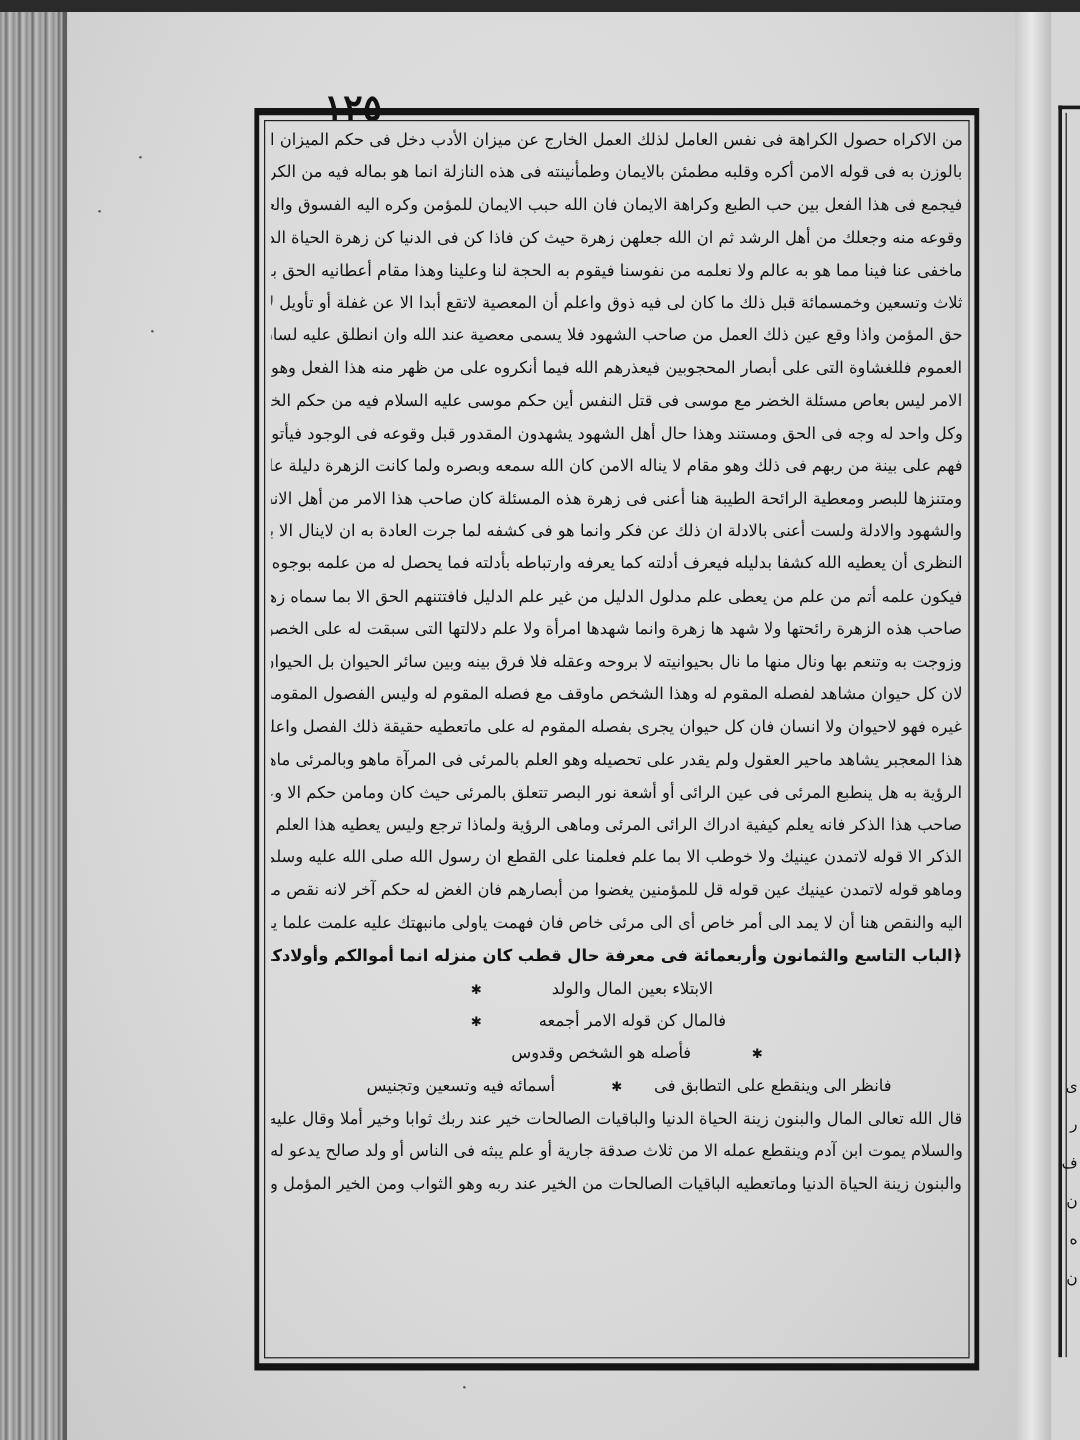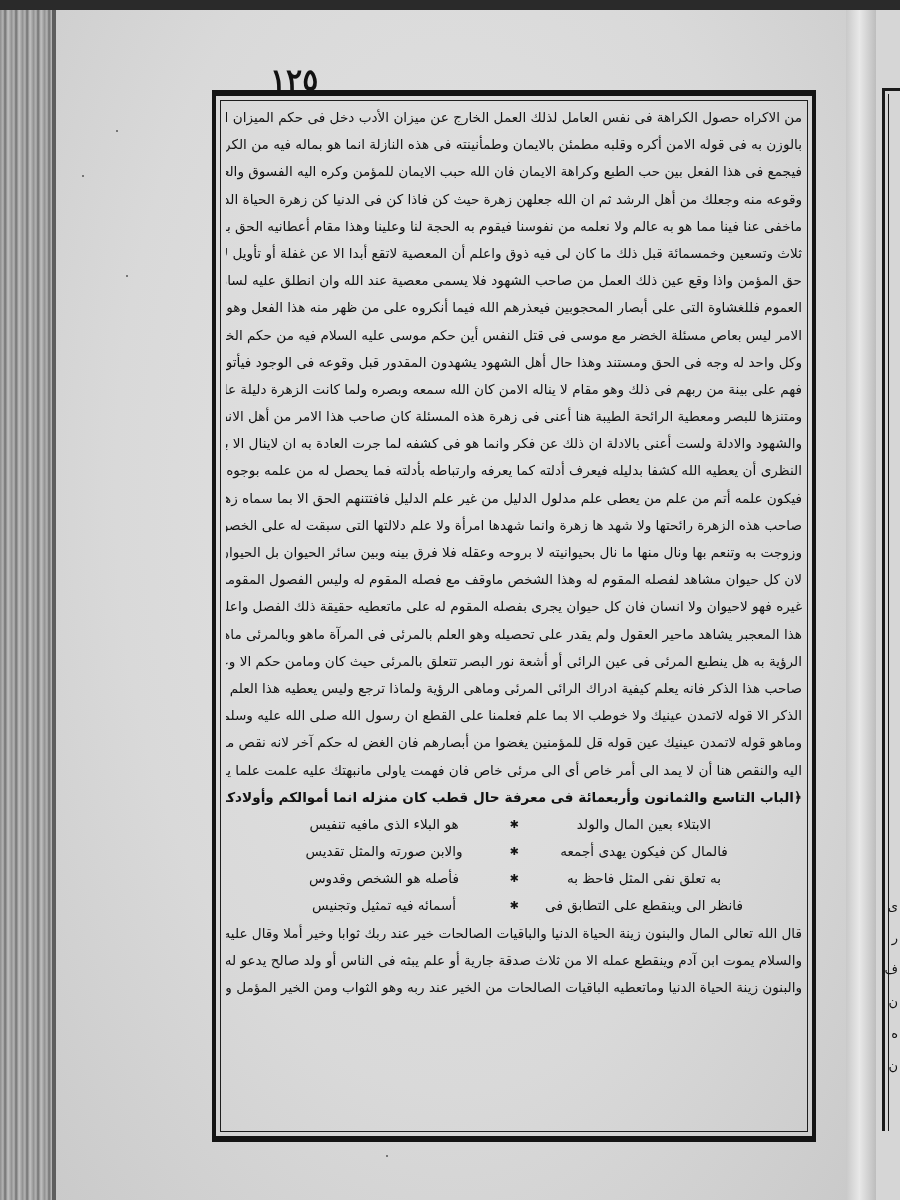--- a/index.html
+++ b/index.html
@@ -10,21 +10,21 @@
   .page-edges::after{content:"";position:absolute;right:0;top:0;width:4px;height:100%;background:#5e5e5e;}
   .page{position:absolute;left:56px;top:10px;width:790px;height:1190px;
     background:radial-gradient(ellipse at 50% 40%,#e4e4e4 0%,#d9d9d9 60%,#cacaca 100%);}
   .gutter{position:absolute;left:846px;top:10px;width:30px;height:1190px;
     background:linear-gradient(90deg,#c9c9c9,#e8e8e8 45%,#bdbdbd);}
   .next-page{position:absolute;left:876px;top:10px;width:24px;height:1190px;background:#d6d6d6;overflow:hidden;}
   .next-frame{position:absolute;left:6px;top:78px;width:40px;height:1040px;border-left:3px solid #1b1b1b;border-top:3px solid #1b1b1b;}
   .next-frame::before{content:"";position:absolute;left:3px;top:3px;bottom:0;width:1px;background:#1b1b1b;}
   .next-chars{position:absolute;left:8px;top:880px;width:14px;font-size:13px;color:#111;line-height:32px;direction:rtl;}
 
-  .page-number{position:absolute;left:270px;top:62px;font-family:"DejaVu Serif",serif;font-size:30px;font-weight:bold;color:#111;direction:rtl;letter-spacing:1px;}
+  .page-number{position:absolute;left:270px;top:72px;font-family:"DejaVu Serif",serif;font-size:30px;font-weight:bold;color:#111;direction:rtl;letter-spacing:1px;}
 
   .frame{position:absolute;left:212px;top:90px;width:604px;height:1052px;
     border:4px solid #141414;border-top-width:6px;border-bottom-width:6px;box-sizing:border-box;}
   .frame-inner{position:absolute;left:4px;top:4px;right:4px;bottom:4px;border:1px solid #1e1e1e;}
   .text-block{position:absolute;left:10px;right:10px;top:8px;direction:rtl;
     font-family:"DejaVu Sans",sans-serif;color:#121212;font-size:13.6px;line-height:27.2px;}
   .line{display:block;white-space:nowrap;text-align:justify;text-align-last:justify;overflow:hidden;height:27.2px;}
   .chapter-heading{display:block;text-align:center;font-weight:bold;white-space:nowrap;overflow:hidden;height:27.2px;}
   .verse{display:flex;justify-content:center;gap:14px;height:27.2px;white-space:nowrap;}
   .verse .hemi{width:220px;text-align:center;}
@@ -73,36 +73,33 @@
     <span class="line">صاحب هذا الذكر فانه يعلم كيفية ادراك الرائى المرئى وماهى الرؤية ولماذا ترجع وليس يعطيه هذا العلم من هذا</span>
     <span class="line">الذكر الا قوله لاتمدن عينيك ولا خوطب الا بما علم فعلمنا على القطع ان رسول الله صلى الله عليه وسلم قد علم ذلك</span>
     <span class="line">وماهو قوله لاتمدن عينيك عين قوله قل للمؤمنين يغضوا من أبصارهم فان الغض له حكم آخر لانه نقص مما تمتد العين</span>
     <span class="line">اليه والنقص هنا أن لا يمد الى أمر خاص أى الى مرئى خاص فان فهمت ياولى مانبهتك عليه علمت علما ينفعك</span>
 
     <span class="chapter-heading">﴿الباب التاسع والثمانون وأربعمائة فى معرفة حال قطب كان منزله انما أموالكم وأولادكم فتنة﴾</span>
 
     <div class="verse">
       <span class="hemi">الابتلاء بعين المال والولد</span>
       <span class="star">✱</span>
-      <span class="hemi">هو البلاء الذى مافيه تنفيس</span>
     </div>
     <div class="verse">
-      <span class="hemi">فالمال كن فيكون يهدى أجمعه</span>
+      <span class="hemi">فالمال كن قوله الامر أجمعه</span>
       <span class="star">✱</span>
-      <span class="hemi">والابن صورته والمثل تقديس</span>
     </div>
     <div class="verse">
-      <span class="hemi">به تعلق نفى المثل فاحظ به</span>
       <span class="star">✱</span>
       <span class="hemi">فأصله هو الشخص وقدوس</span>
     </div>
     <div class="verse">
       <span class="hemi">فانظر الى وينقطع على التطابق فى</span>
       <span class="star">✱</span>
-      <span class="hemi">أسمائه فيه تمثيل وتجنيس</span>
+      <span class="hemi">أسمائه فيه وتسعين وتجنيس</span>
     </div>
 
     <span class="line">قال الله تعالى المال والبنون زينة الحياة الدنيا والباقيات الصالحات خير عند ربك ثوابا وخير أملا وقال عليه الصلاة</span>
     <span class="line">والسلام يموت ابن آدم وينقطع عمله الا من ثلاث صدقة جارية أو علم يبثه فى الناس أو ولد صالح يدعو له فقد جمع المال</span>
     <span class="line">والبنون زينة الحياة الدنيا وماتعطيه الباقيات الصالحات من الخير عند ربه وهو الثواب ومن الخير المؤمل وهو</span>
   </div>
 </div>
 
 <div class="gutter"></div>
 <div class="next-page">

